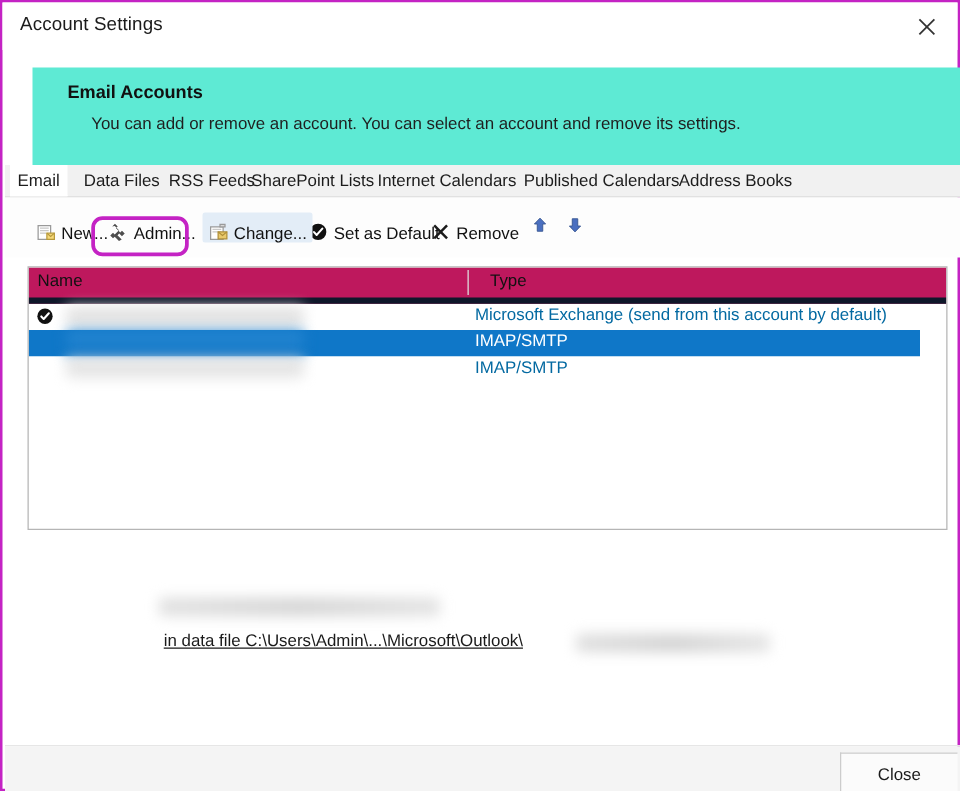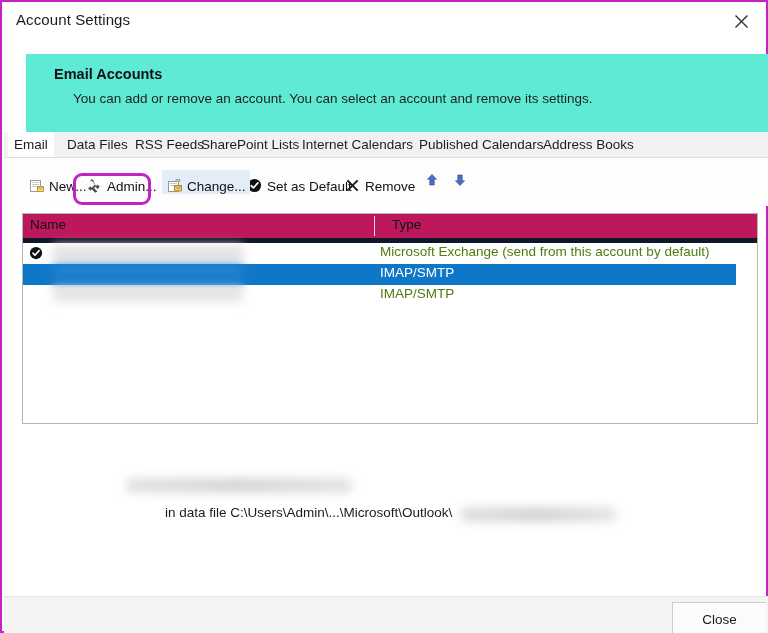--- a/index.html
+++ b/index.html
@@ -205,21 +205,21 @@
   .lrow {
     position: relative;
     height: 21px;
   }
   .lrow.selected { background: transparent; }
   .lrow-type {
     position: absolute;
     left: 357px;
     top: 1px;
     font-size: 13.5px;
-    color: #4d7c0f;
+    color: #0369a1;
     white-space: nowrap;
     cursor: default;
   }
   .lrow.selected .lrow-type { color: #ffffff; }
   #sel-band {
     position: absolute;
     left: 0;
     top: 0;
     width: 713px;
     height: 21px;
@@ -251,25 +251,26 @@
   }
   #delivery-blob-wrap {
     position: absolute;
     left: 125px;
     top: 476px;
     width: 235px;
     height: 17px;
   }
   #datafile-line {
     position: absolute;
-    left: 163px;
+    left: 129px;
     top: 503px;
     font-size: 13.5px;
     color: #1a1a1a;
     white-space: nowrap;
+    text-decoration: underline;
   }
   #datafile-blob-wrap {
     position: absolute;
     left: 459px;
     top: 505px;
     width: 160px;
     height: 17px;
   }
 
   

